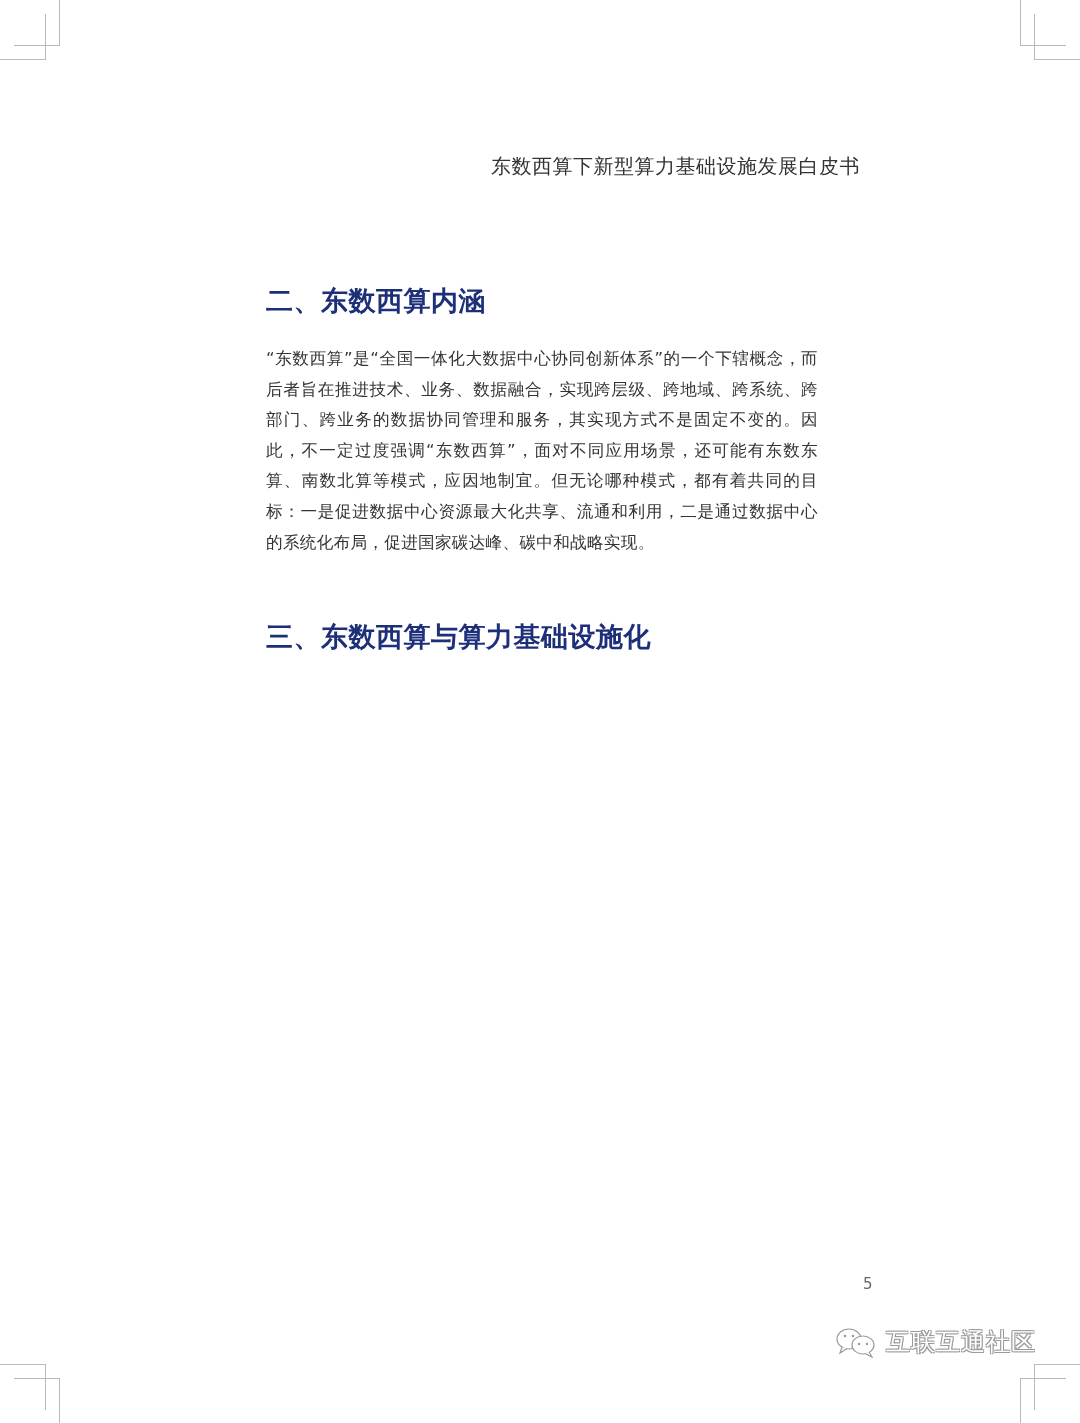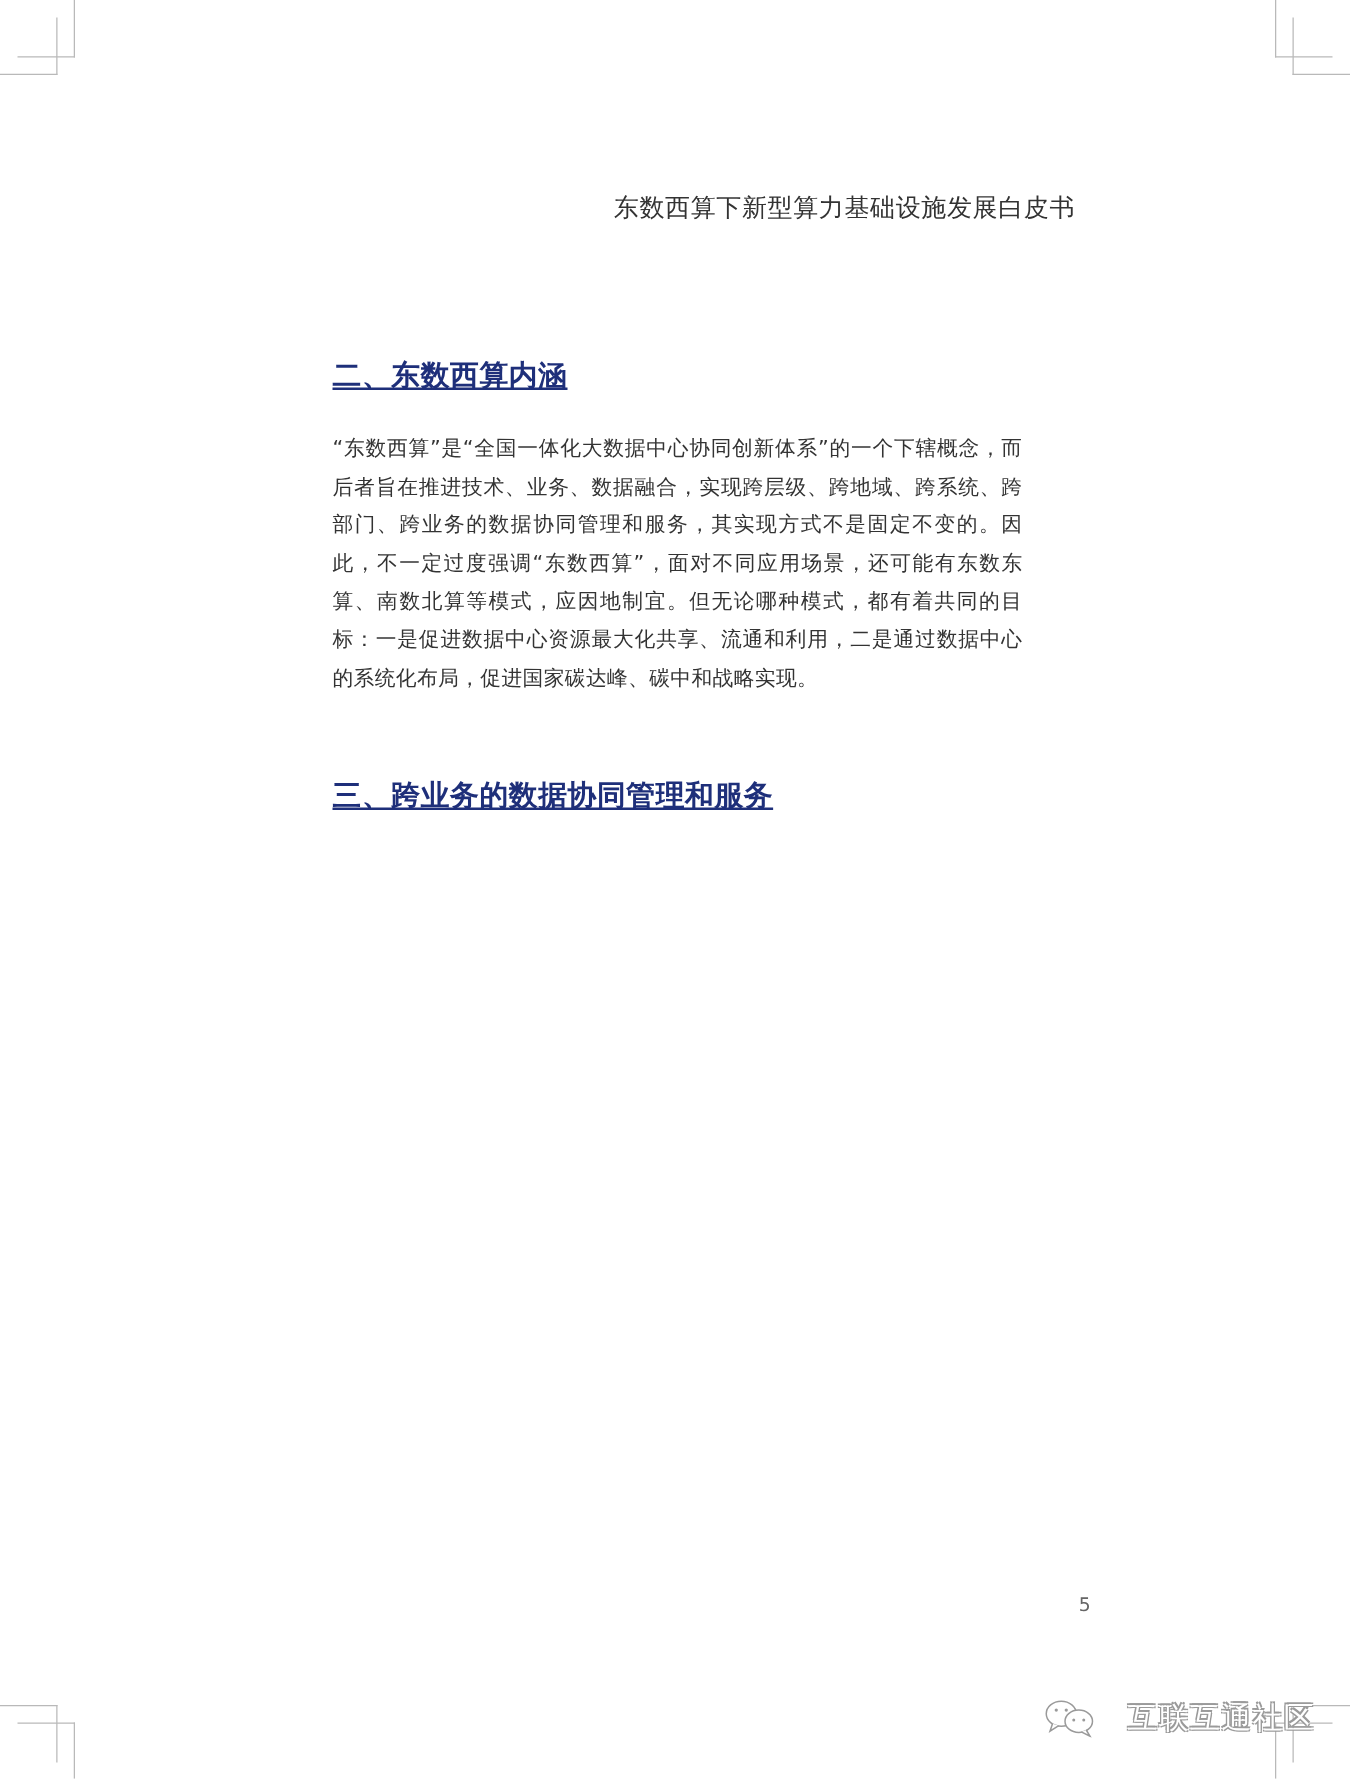--- a/index.html
+++ b/index.html
@@ -28,27 +28,26 @@
       letter-spacing: 0.5px;
       white-space: nowrap;
     }
     .content {
       position: absolute;
       left: 266px;
       top: 284px;
       width: 552px;
     }
     .section-title {
-      font-size: 23px;
+      font-size: 27px;
       font-weight: bold;
       color: #1e2f7a;
       margin: 0;
       line-height: 34px;
       letter-spacing: 0.5px;
-      text-decoration: underline;
     }
     .para {
       font-size: 16.6px;
       line-height: 30.6px;
       margin: 0;
       color: #333333;
       text-align: justify;
       letter-spacing: 0.3px;
     }
     .gap-title-para { height: 26px; }
@@ -56,25 +55,25 @@
     .gap-para-para { height: 30px; }
     .page-number {
       position: absolute;
       top: 1275px;
       left: 863px;
       font-size: 15px;
       color: #666666;
     }
     .watermark {
       position: absolute;
-      top: 1358px;
+      top: 1326px;
       left: 834px;
       display: flex;
       align-items: center;
-      gap: 22px;
+      gap: 6px;
       color: #ffffff;
       font-size: 24px;
       letter-spacing: 1px;
       text-shadow:
         -1px -1px 0 #9a9a9a, 1px -1px 0 #9a9a9a,
         -1px 1px 0 #9a9a9a, 1px 1px 0 #9a9a9a;
     }
     .wechat-icon {
       width: 46px;
       height: 32px;
@@ -106,21 +105,21 @@
 
 <div class="running-header">东数西算下新型算力基础设施发展白皮书</div>
 
 <div class="content">
   <h2 class="section-title">二、东数西算内涵</h2>
   <div class="gap-title-para"></div>
   <p class="para">“东数西算”是“全国一体化大数据中心协同创新体系”的一个下辖概念，而后者旨在推进技术、业务、数据融合，实现跨层级、跨地域、跨系统、跨部门、跨业务的数据协同管理和服务，其实现方式不是固定不变的。因此，不一定过度强调“东数西算”，面对不同应用场景，还可能有东数东算、南数北算等模式，应因地制宜。但无论哪种模式，都有着共同的目标：一是促进数据中心资源最大化共享、流通和利用，二是通过数据中心的系统化布局，促进国家碳达峰、碳中和战略实现。</p>
 
   <div class="gap-para-title"></div>
 
-  <h2 class="section-title">三、跨业务的数据协同管理和服务</h2>
+  <h2 class="section-title">三、东数西算与算力基础设施化</h2>
   <div class="gap-title-para"></div>
   <div class="gap-para-para"></div>
   <div class="gap-para-para"></div>
 </div>
 
 <div class="page-number">5</div>
 
 <div class="watermark">
   <span class="wechat-icon">
     <svg width="46" height="32" viewBox="0 0 46 32">

